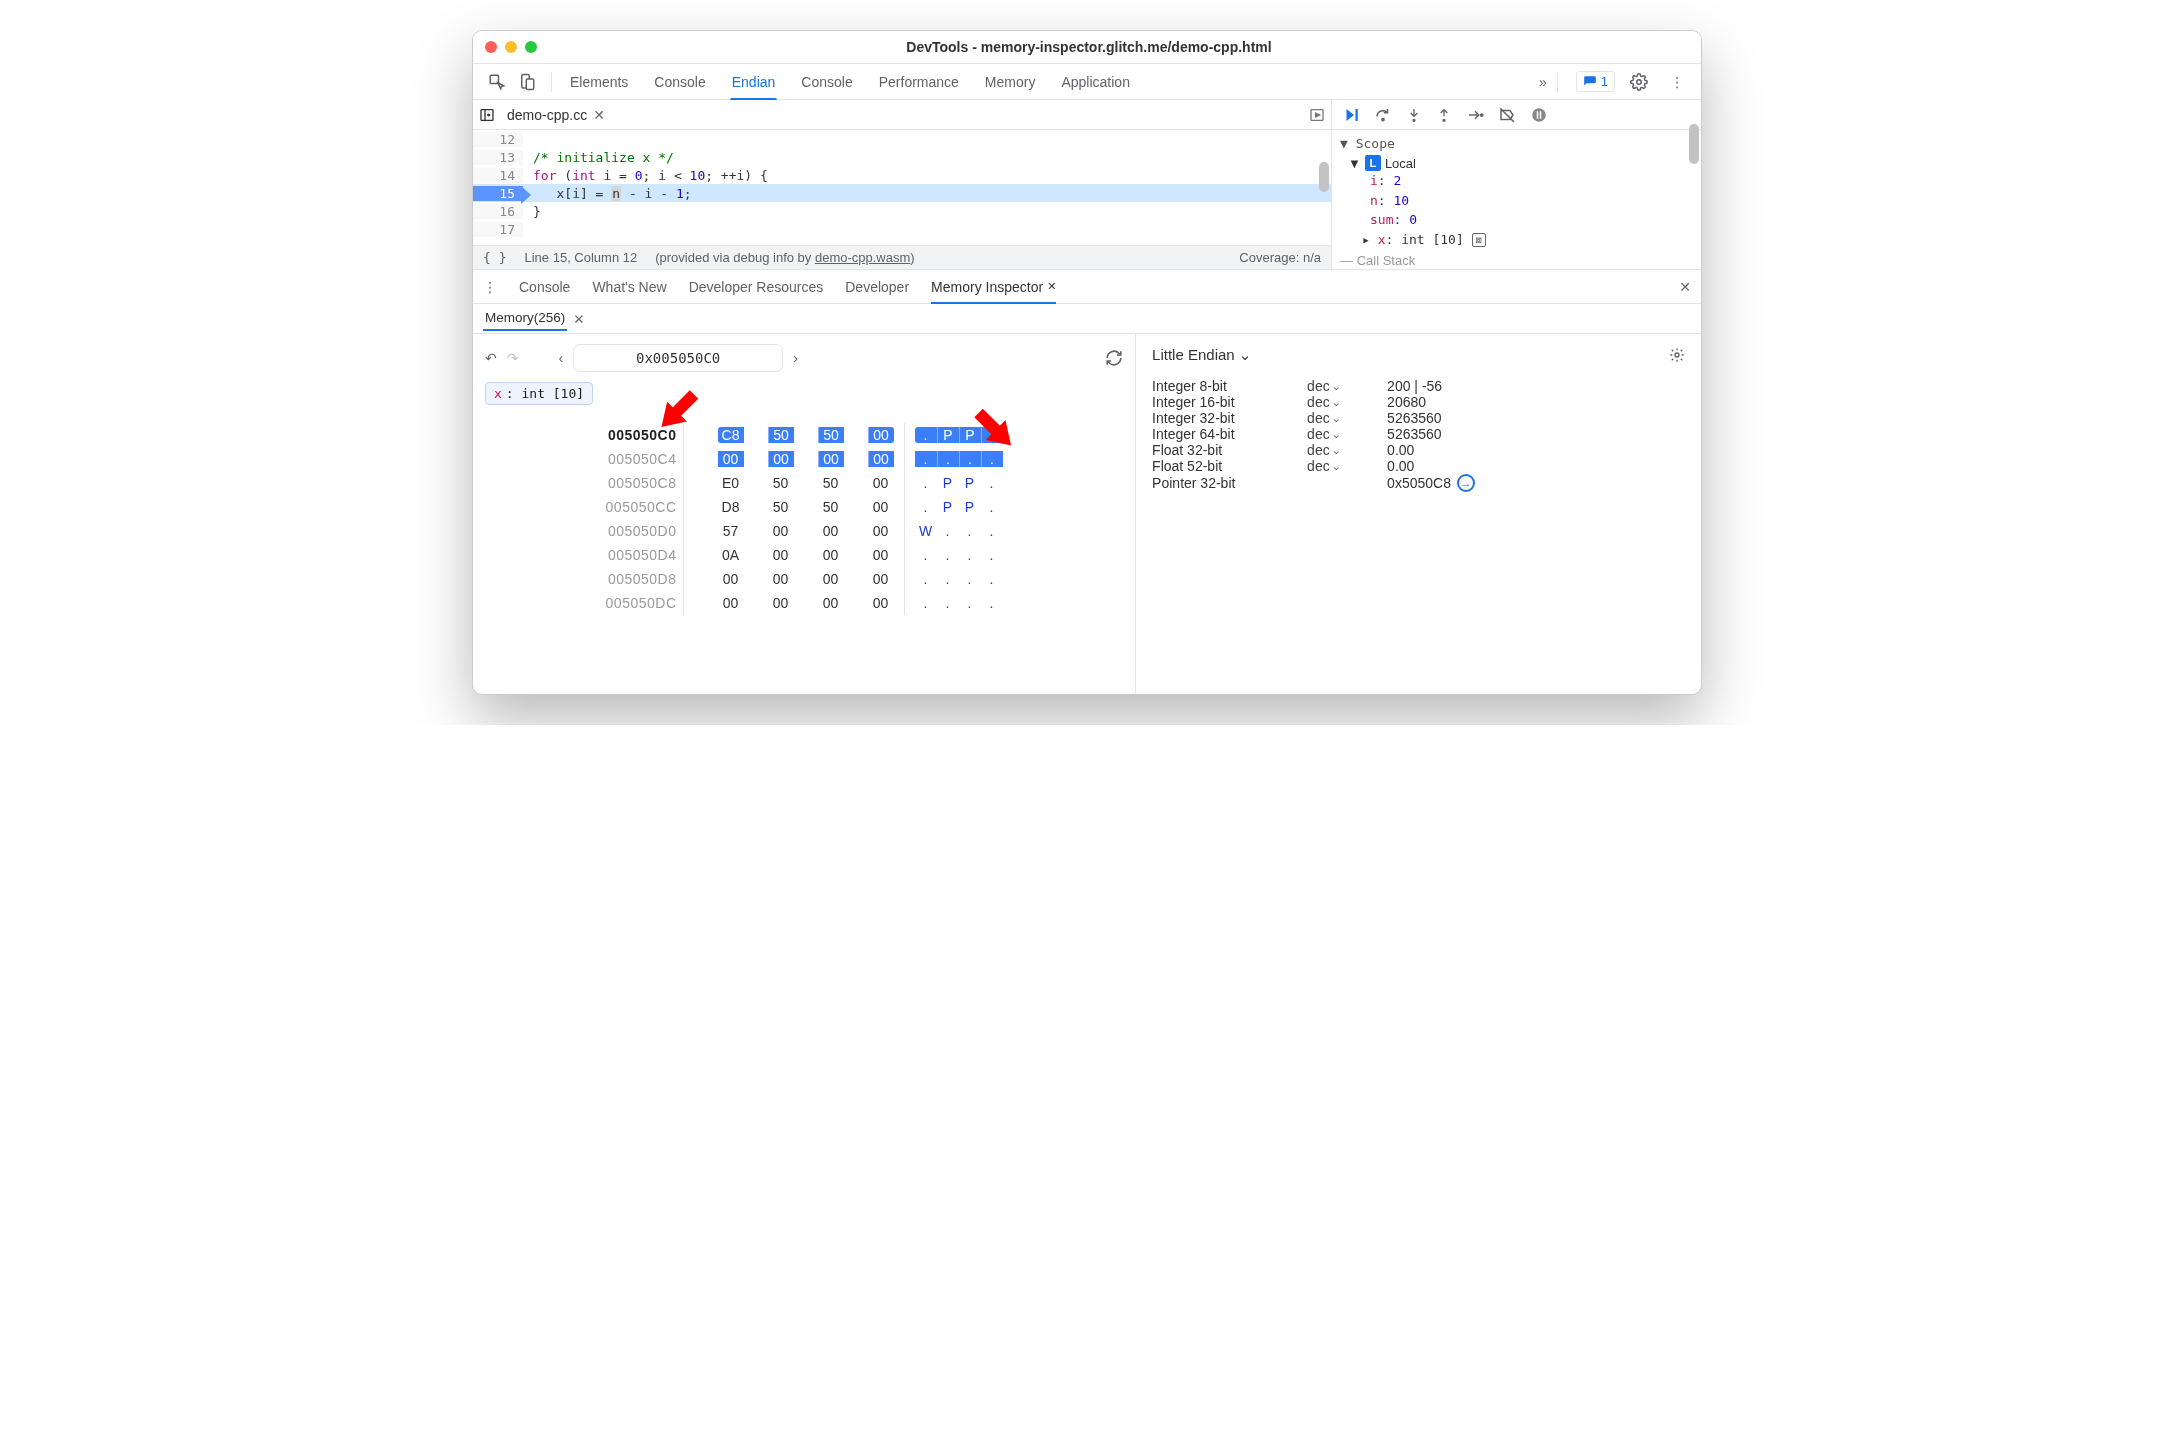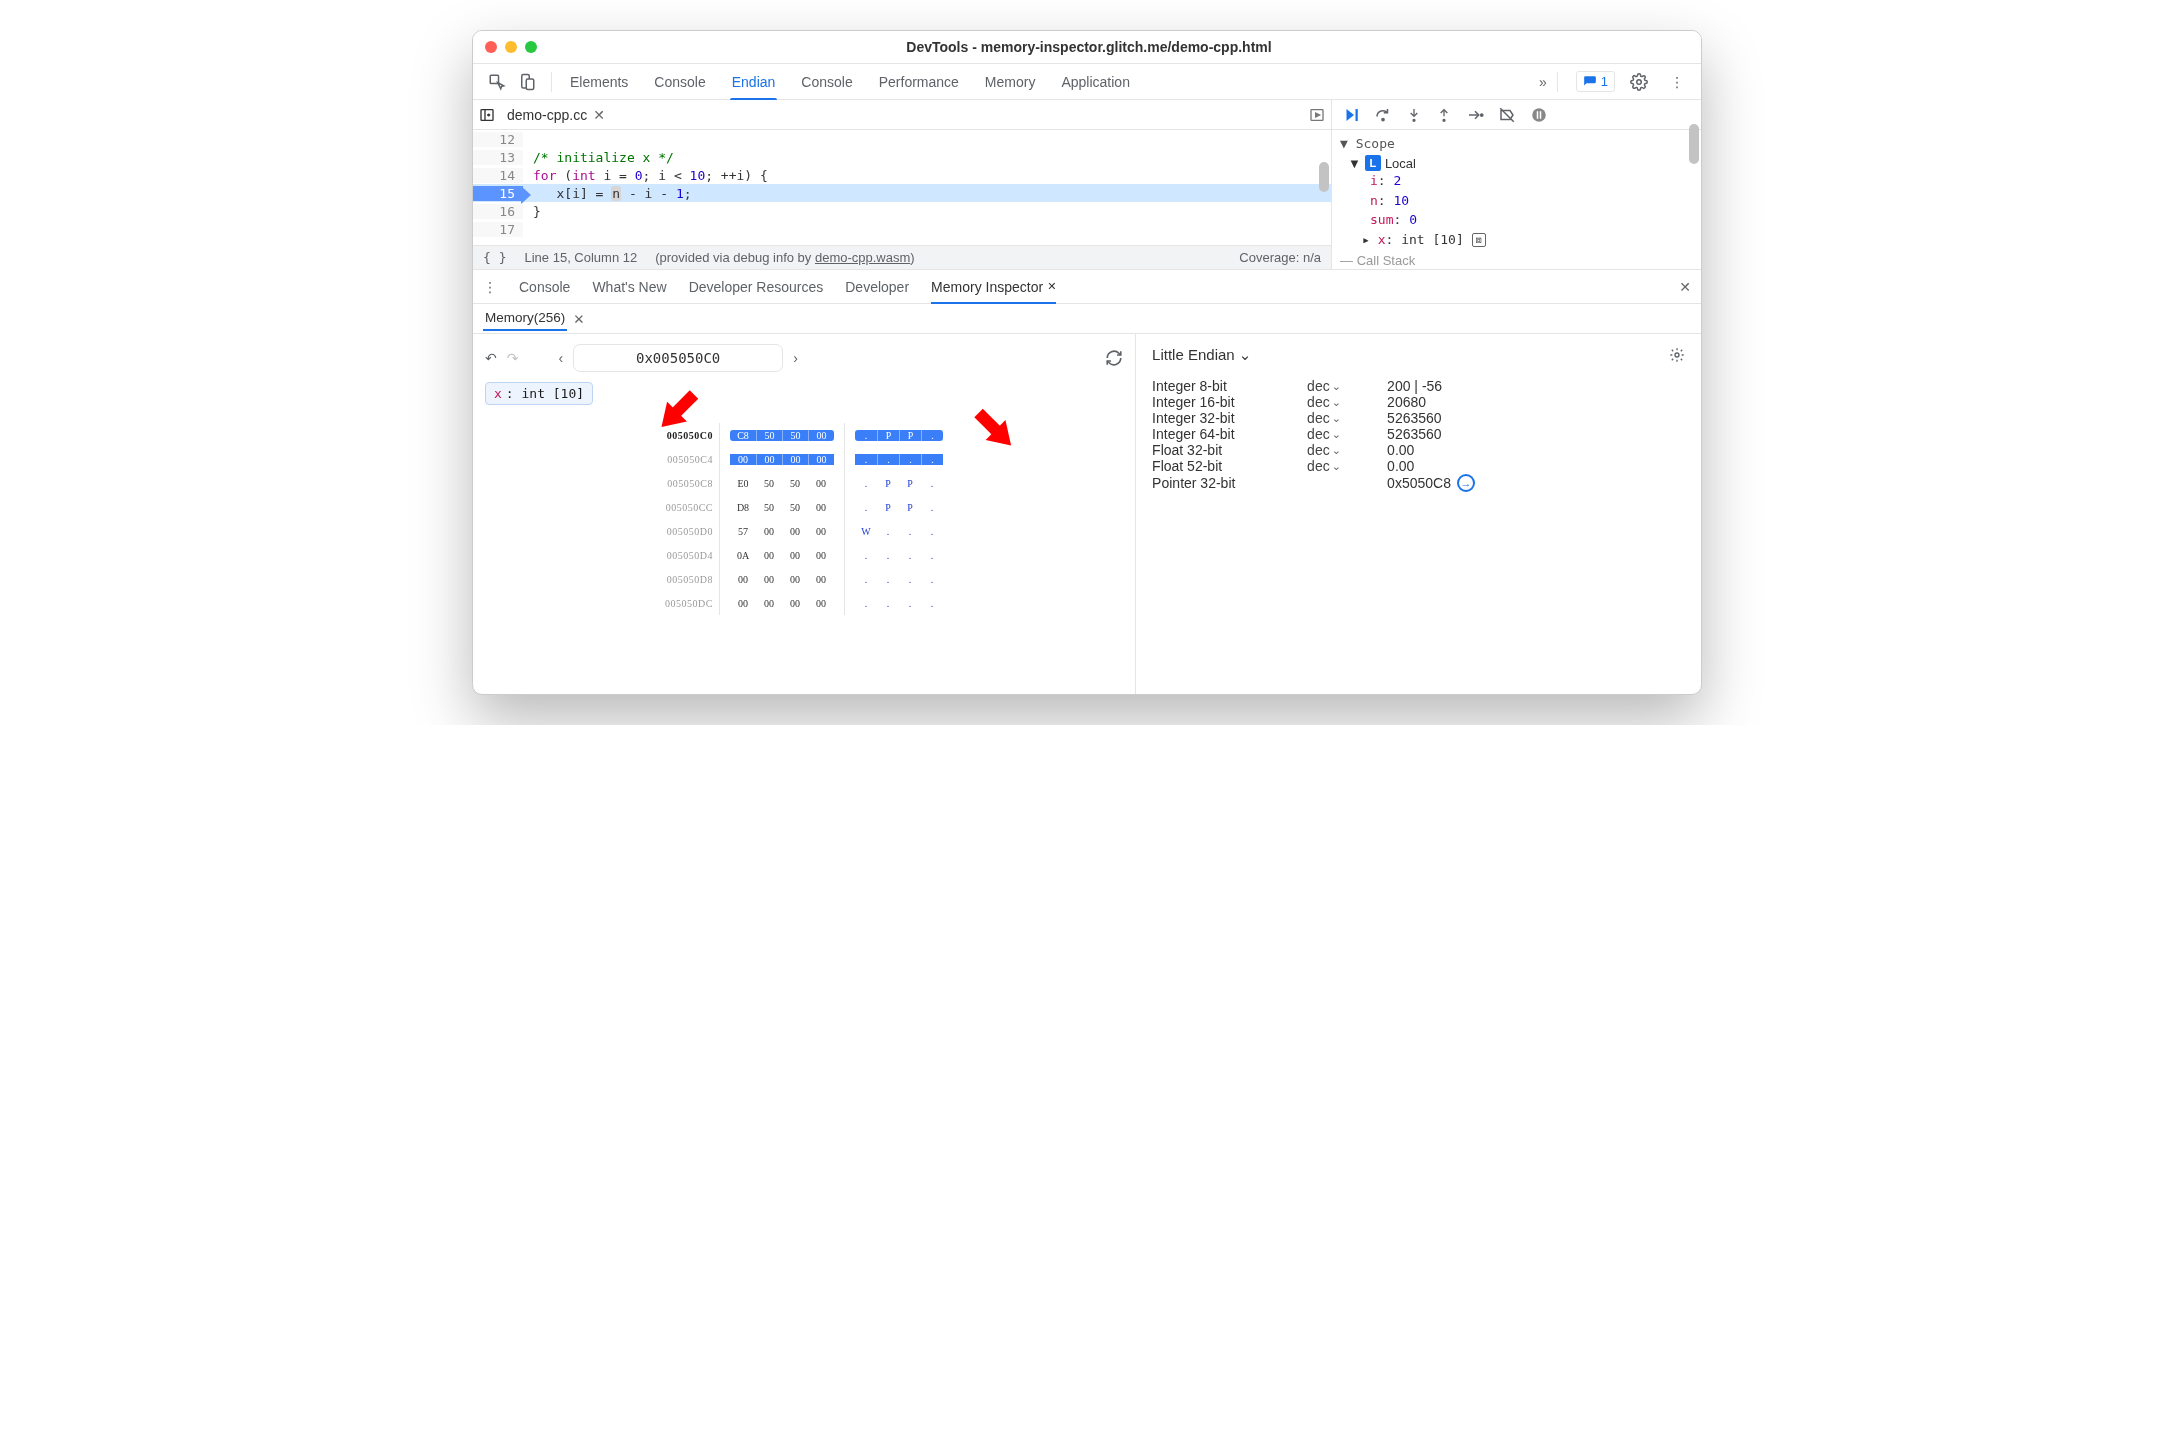--- a/index.html
+++ b/index.html
@@ -252,31 +252,31 @@
     border-top: 22px solid #ff0000;
     position:absolute; left:4px; top:30px;
   }
   .red-arrow .stem {
     position:absolute; left:12px; top:6px;
     width:12px; height:28px; background:#ff0000;
   }
 
   .mem-grid {
     padding: 10px 0 0 0;
-    font-family: Liberation Serif, serif; font-size: 10px;
+    font-family: Liberation Sans, sans-serif; font-size: 14px;
     display:table;
     margin: 0 auto;
   }
   .mem-row { display:table-row; height: 24px;}
   .mem-row > * { display:table-cell; vertical-align:middle; padding: 2px 6px;}
   .addr-cell { color:#9a9a9a; letter-spacing:.5px; text-align:right; border-right:1px solid var(--light-border);}
   .addr-cell.bold { color:#222; font-weight:600; }
   .bytes-cell { padding-left:10px; padding-right:10px; border-right:1px solid var(--light-border);}
   .ascii-cell { padding-left:10px; }
-  .byte { display:inline-block; width:26px; text-align:center; }
+  .byte { display:inline-block; width:26px; text-align:center;margin-left:24px; }
   .ach { display:inline-block; width:22px; text-align:center; color:#1f3dd0;}
   .hl-row .byte, .hl-row .ach { background: var(--hl-blue); color:#fff; }
   .hl-row .byte + .byte, .hl-row .ach + .ach { border-left: 1px solid rgba(255,255,255,.4); }
   .hl-row1 .byte:first-child, .hl-row1 .ach:first-child { border-radius: 3px 0 0 3px; }
   .hl-row1 .byte:last-child, .hl-row1 .ach:last-child { border-radius: 0 3px 3px 0; }
   .hl-row2 .byte, .hl-row2 .ach { background: var(--hl-blue); color:#fff; }
 
   
   .endian-row { display:flex; align-items:center; gap:6px; font-size:15px; }
   .endian-row .gear { margin-left:auto; color:#5f6368;}

